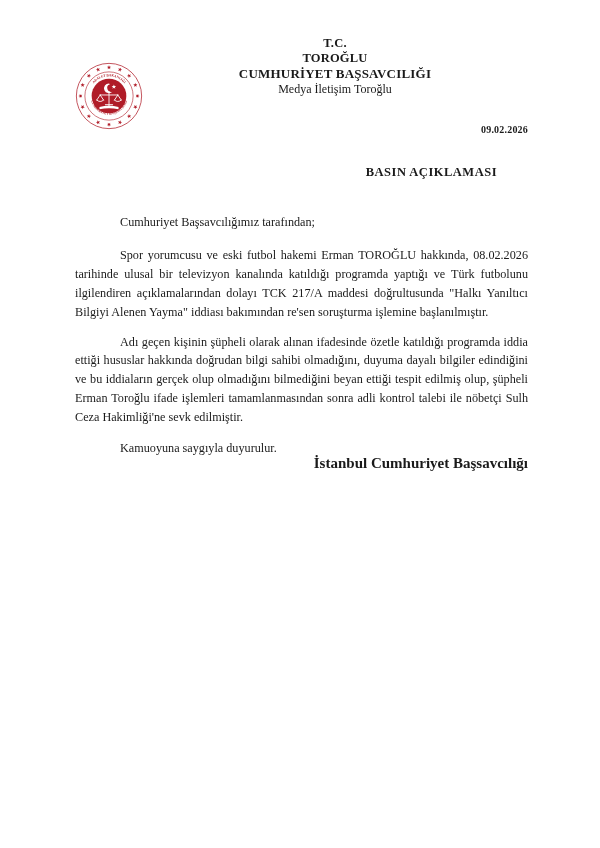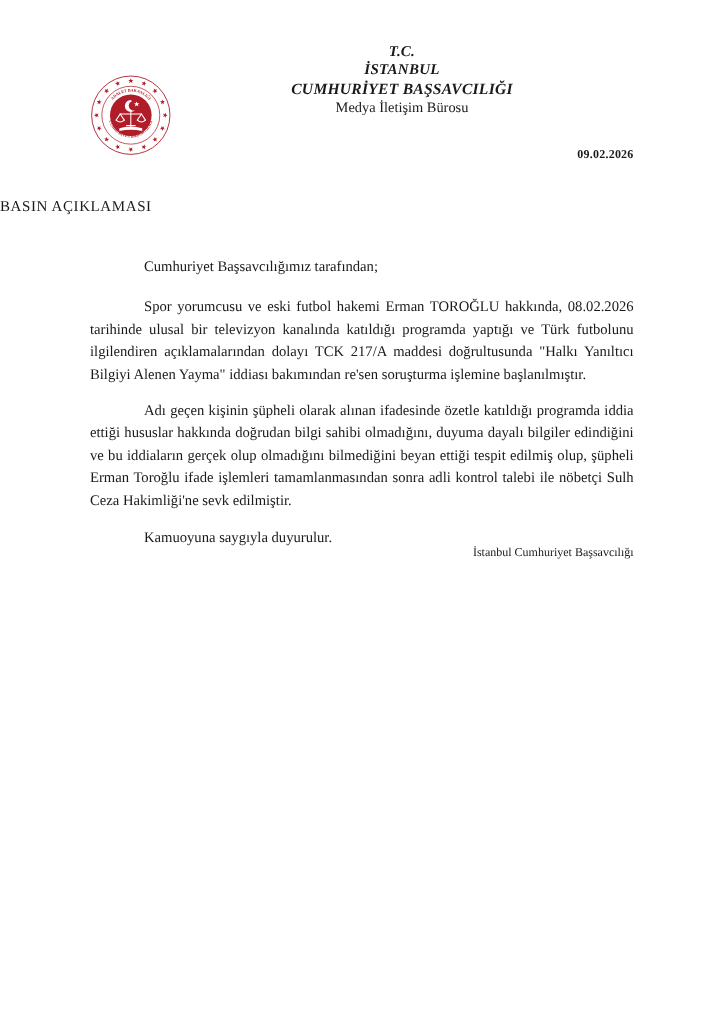--- a/index.html
+++ b/index.html
@@ -48,21 +48,20 @@
     top: 6px;
     width: 370px;
     text-align: center;
     line-height: 1.18;
   }
   .org-line {
     font-weight: bold;
     font-size: 12.5px;
     letter-spacing: 0.2px;
     white-space: nowrap;
-    font-style: italic;
   }
   .org-line.l1 { font-size: 12.5px; }
   .org-line.l2 { font-size: 12.5px; }
   .org-line.l3 { font-size: 13px; }
   .org-sub {
     font-weight: normal;
     font-size: 12px;
     margin-top: 1px;
     white-space: nowrap;
   }
@@ -76,23 +75,23 @@
     font-weight: bold;
     letter-spacing: 0.2px;
   }
 
   
   .doc-title {
     position: absolute;
     left: 0;
     top: 165px;
     width: 497px;
-    text-align: left;
+    text-align: right;
     font-size: 12.5px;
-    font-weight: normal;
+    font-weight: bold;
     letter-spacing: 0.5px;
   }
 
   
   .body-area {
     position: absolute;
     left: 75px;
     top: 213px;
     width: 453px;
   }
@@ -108,22 +107,22 @@
   }
   .para:last-child { margin-bottom: 13px; }
   .para.p-intro { margin-bottom: 14px; }
   .para.p-close { text-indent: 45px; margin-top: 12px; }
 
   
   .signature {
     position: absolute;
     right: 72px;
     top: 455px;
-    font-size: 10px;
-    font-weight: normal;
+    font-size: 15px;
+    font-weight: bold;
     white-space: nowrap;
   }
 </style>
 </head>
 <body>
 
 <div class="page">
 
   <div class="header">
 
@@ -213,23 +212,23 @@
 
         <g fill="#ffffff">
           <path d="M 36 66 Q 50 62.5 64 66 L 64 69.5 Q 50 66.2 36 69.5 Z"></path>
           <rect x="44" y="62" width="12" height="1.6" rx="0.5"></rect>
         </g>
       </svg>
     </div>
 
     <div class="org-block">
       <div class="org-line l1">T.C.</div>
-      <div class="org-line l2">İSTANBUL</div>
+      <div class="org-line l2">TOROĞLU</div>
       <div class="org-line l3">CUMHURİYET BAŞSAVCILIĞI</div>
-      <div class="org-sub">Medya İletişim Bürosu</div>
+      <div class="org-sub">Medya İletişim Toroğlu</div>
     </div>
   </div>
 
   <div class="doc-date">09.02.2026</div>
 
   <div class="doc-title">BASIN AÇIKLAMASI</div>
 
   <div class="body-area">
     <p class="para p-intro">Cumhuriyet Başsavcılığımız tarafından;</p>
     <p class="para">Spor yorumcusu ve eski futbol hakemi Erman TOROĞLU hakkında, 08.02.2026 tarihinde ulusal bir televizyon kanalında katıldığı programda yaptığı ve Türk futbolunu ilgilendiren açıklamalarından dolayı TCK 217/A maddesi doğrultusunda "Halkı Yanıltıcı Bilgiyi Alenen Yayma" iddiası bakımından re'sen soruşturma işlemine başlanılmıştır.</p>

